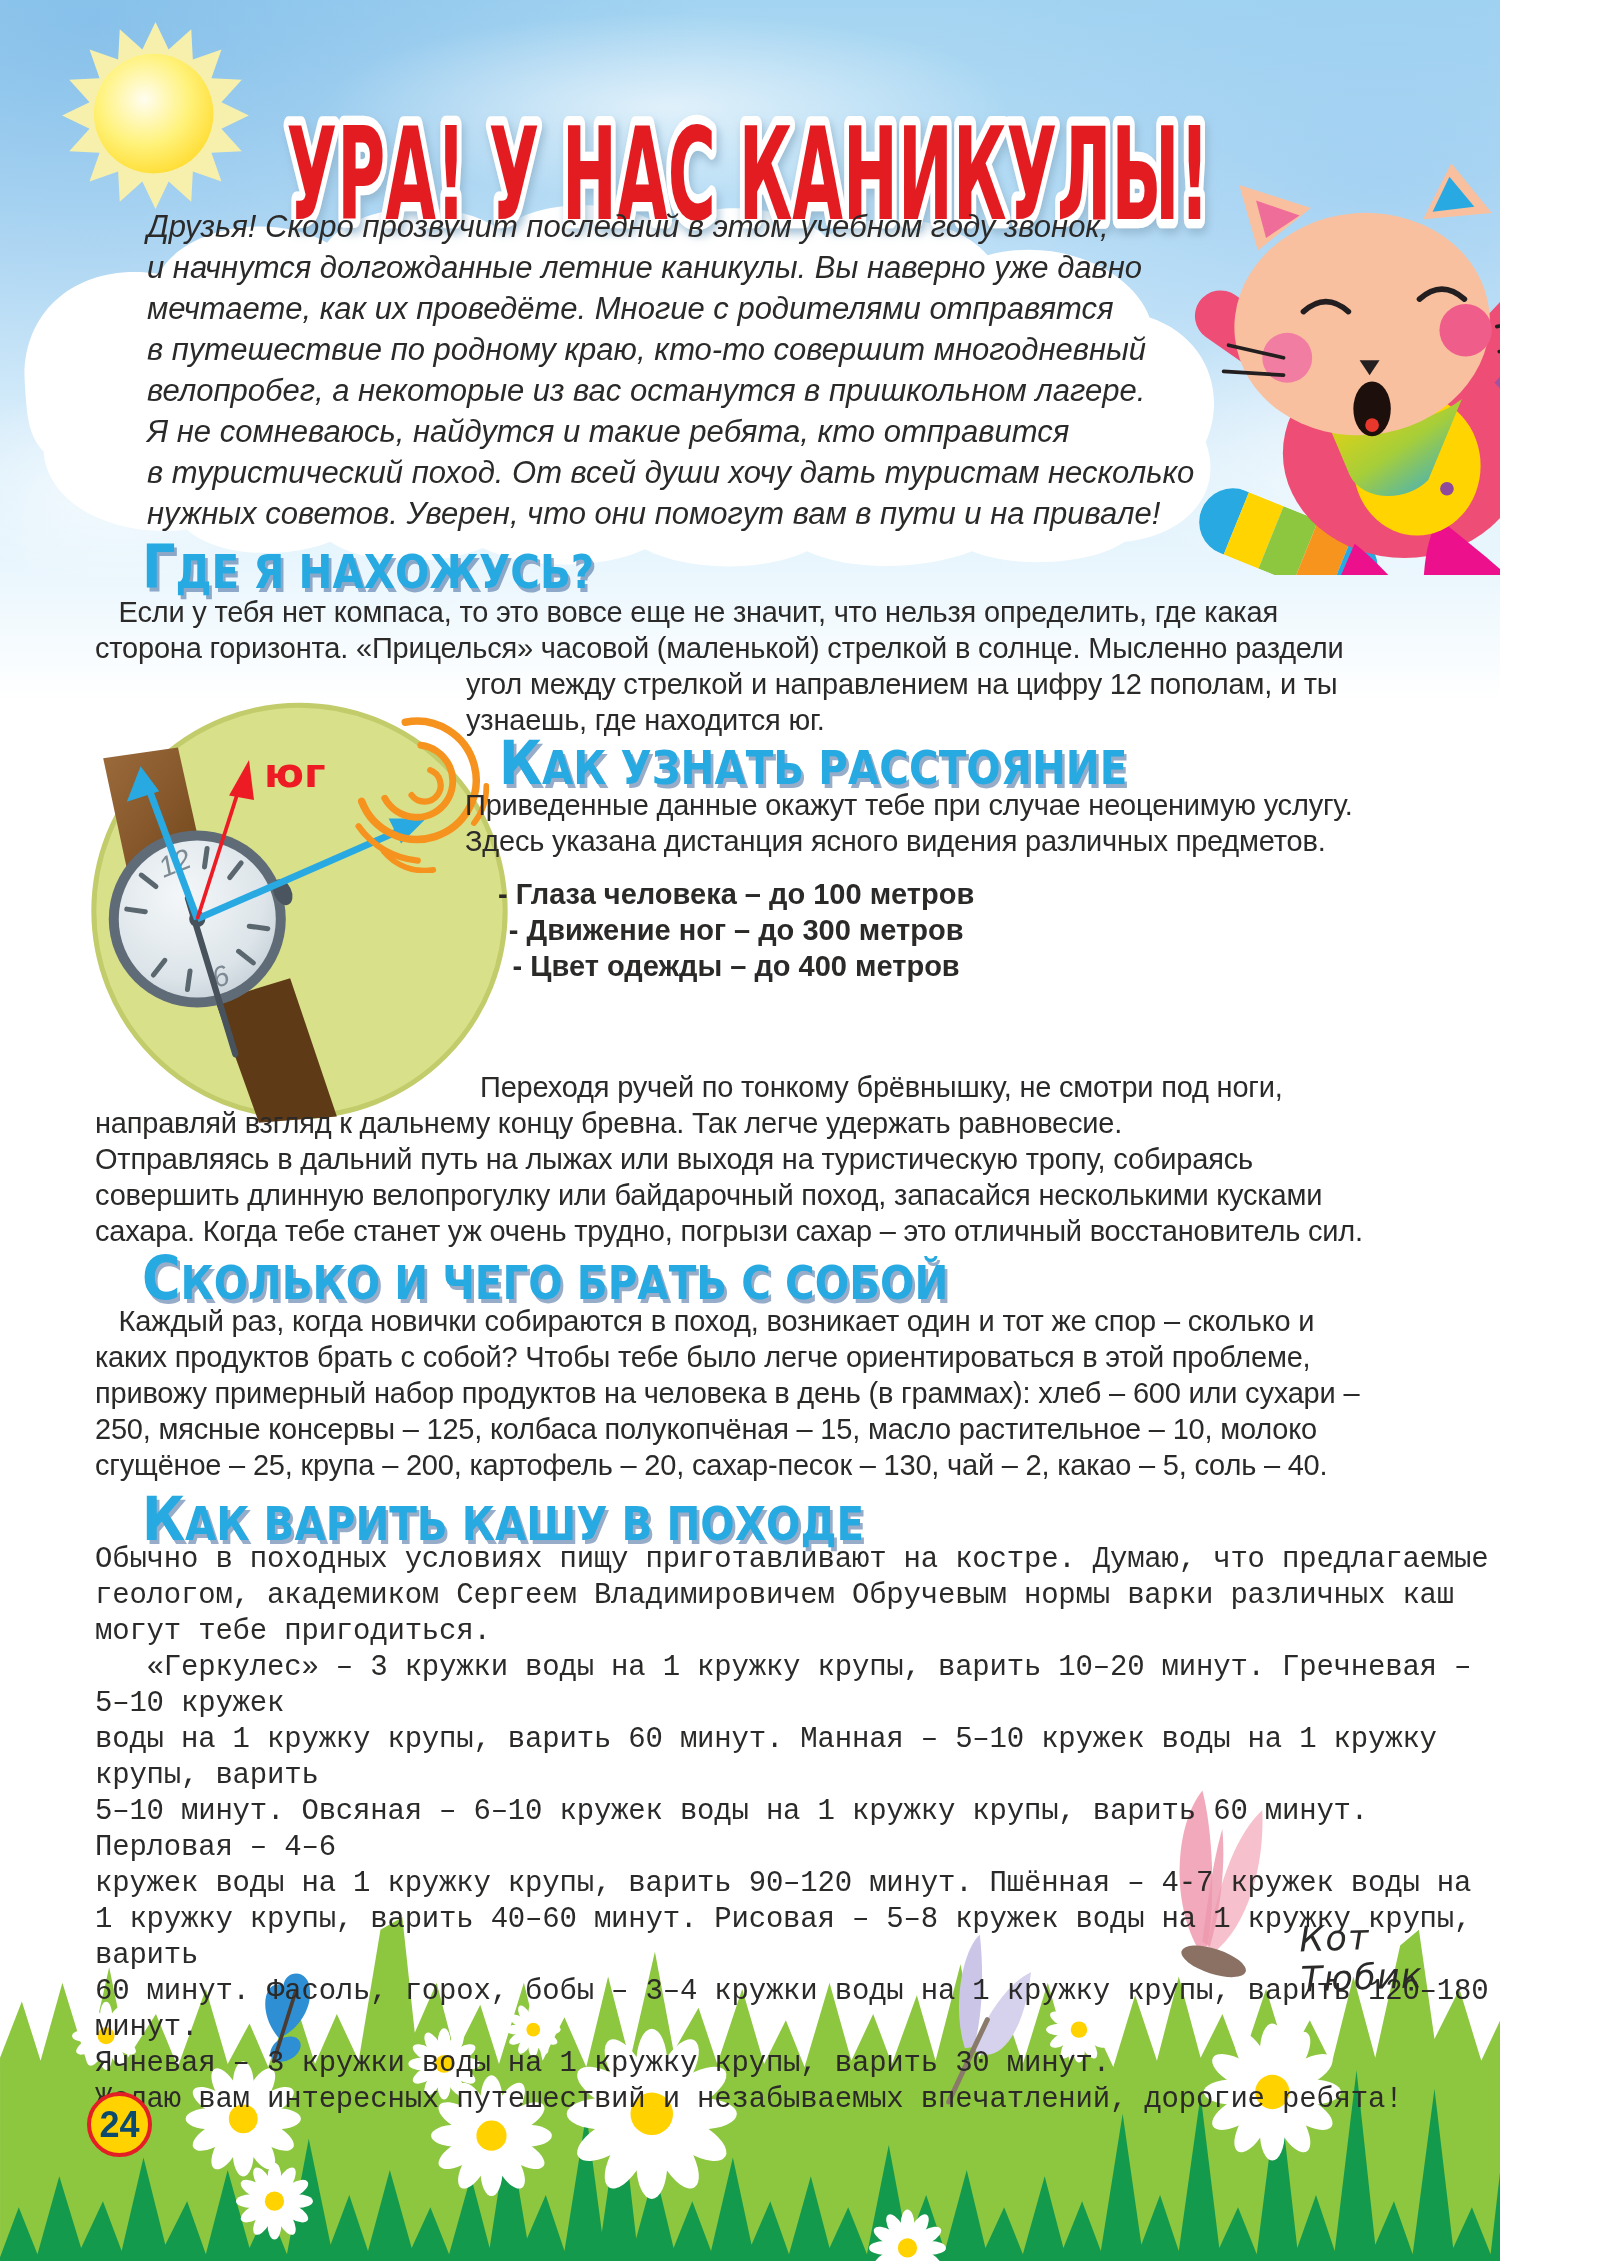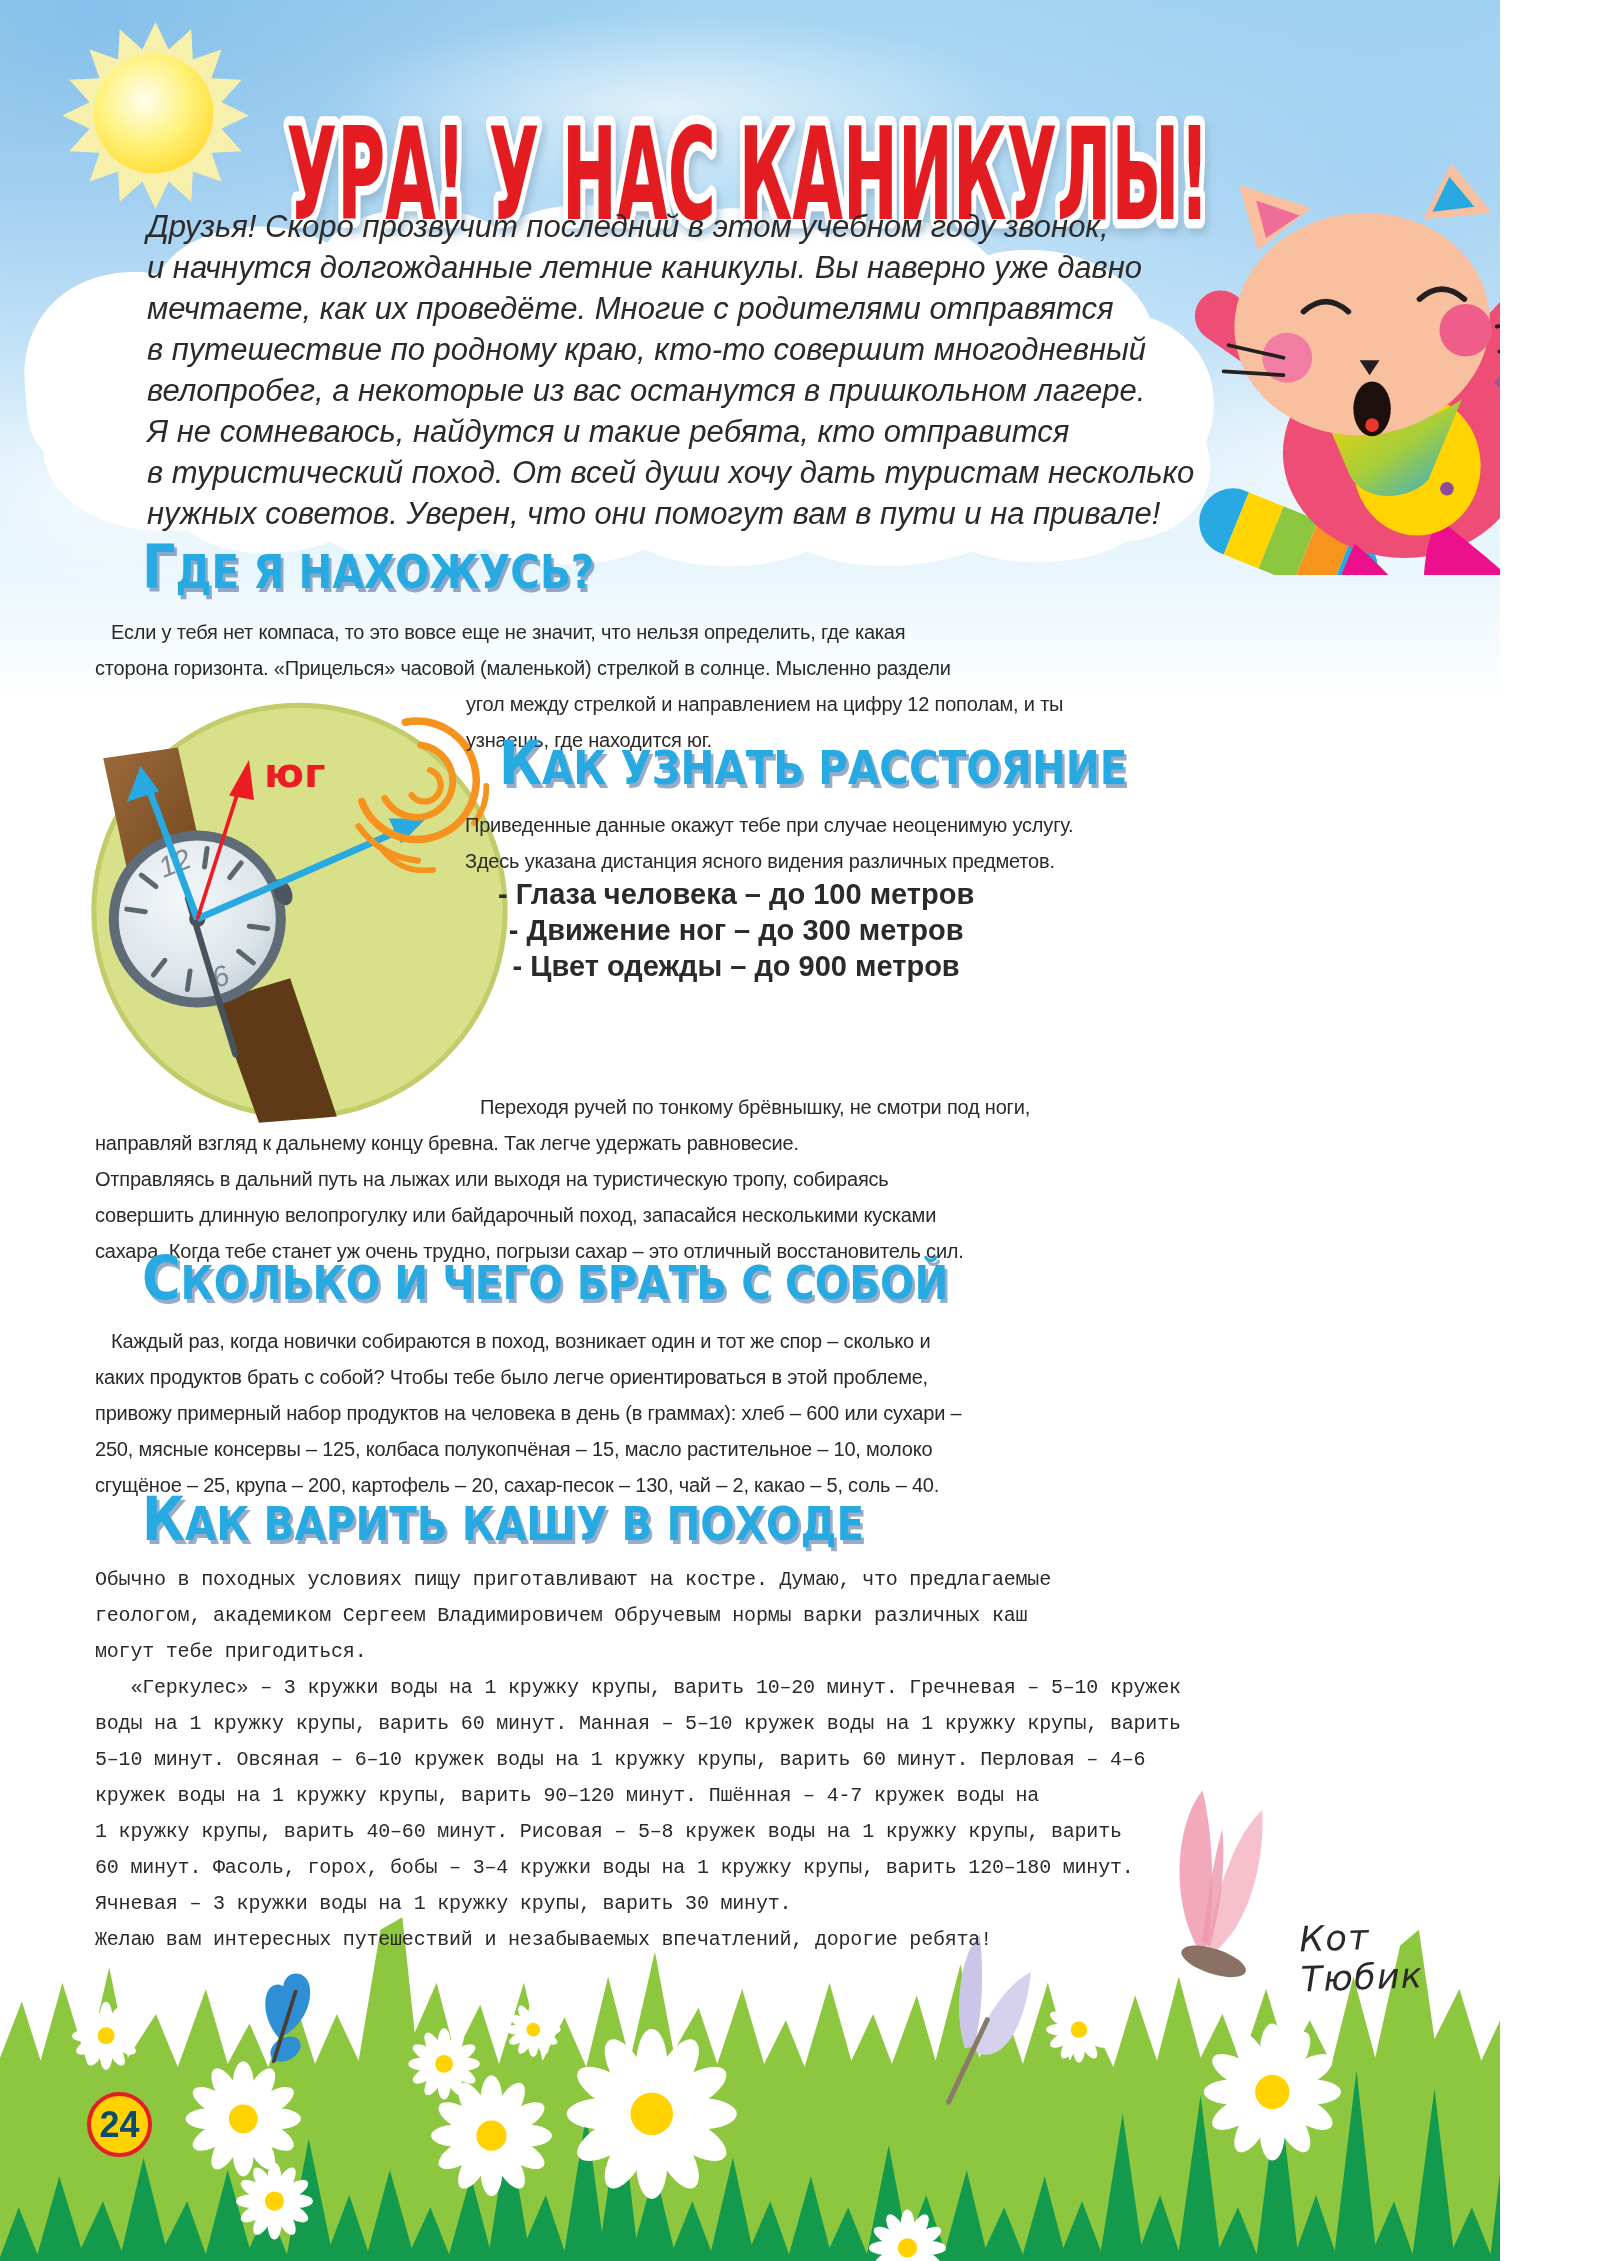--- a/index.html
+++ b/index.html
@@ -8,21 +8,21 @@
     background-image:
       radial-gradient(873px 561px at 6% 1%, rgba(110,175,228,.55), rgba(110,175,228,0) 70%),
       radial-gradient(748px 437px at 92% 8%, rgba(140,195,238,.45), rgba(140,195,238,0) 70%),
       linear-gradient(180deg,#a3d4f1 0%,#bbdff6 9%,#d4ebfa 18%,#e9f6fd 25%,#ffffff 31%,#ffffff 100%);
   }
   .abs{position:absolute;}
   .sky-blob{position:absolute;border-radius:50%;
     background:radial-gradient(closest-side,rgba(255,255,255,.95),rgba(255,255,255,0));}
   
   .intro{font-style:italic;font-size:31px;line-height:41px;color:#2b2a29;white-space:pre-line;z-index:6;}
-  .body-text{font-size:20px;line-height:36px;color:#2b2a29;white-space:pre-line;letter-spacing:-0.2px;z-index:6;margin-top:20px;}
+  .body-text{font-size:29px;line-height:36px;color:#2b2a29;white-space:pre-line;letter-spacing:-0.2px;z-index:6;}
   .bold-list{font-size:29px;line-height:36px;color:#2b2a29;font-weight:bold;z-index:6;text-align:center;}
   .sec-h{font-family:"DejaVu Sans",sans-serif;font-weight:800;font-size:46px;line-height:54px;
     color:#27a9e1;text-transform:uppercase;white-space:nowrap;
     transform:scaleX(.88);transform-origin:left top;
     text-shadow:3.1px 3.7px 0 rgba(25,72,135,.45);z-index:6;}
   .sec-h::first-letter{font-size:1.3em;}
   .signature{font-family:"DejaVu Sans",sans-serif;font-style:italic;font-weight:500;font-size:35px;
     color:#2b2a29;transform:rotate(-2deg);letter-spacing:1.2px;z-index:6;}
   .badge{width:57px;height:57px;border-radius:50%;background:#ffd200;border:4.4px solid #e31e24;
     display:flex;align-items:center;justify-content:center;color:#0c4a6e;font-weight:800;
@@ -181,21 +181,21 @@
       <path stroke-width="9" d="M225,120 A90,90 0 0 1 205,180"></path>
     </g>
   </svg>
 
   <div class="abs sec-h" style="left:499px;top:736px;">Как узнать расстояние</div>
   <div class="abs body-text" style="left:465px;top:787px;">Приведенные данные окажут тебе при случае неоценимую услугу.
 Здесь указана дистанция ясного видения различных предметов.</div>
   <div class="abs bold-list" style="left:498px;top:876px;">
     <div>- Глаза человека – до 100 метров</div>
     <div>- Движение ног – до 300 метров</div>
-    <div>- Цвет одежды – до 900 метров</div>
+    <div>- Цвет одежды – до 400 метров</div>
   </div>
   <div class="abs body-text" style="left:95px;top:1069px;text-indent:385px;">Переходя ручей по тонкому брёвнышку, не смотри под ноги,
 направляй взгляд к дальнему концу бревна. Так легче удержать равновесие.
 Отправляясь в дальний путь на лыжах или выходя на туристическую тропу, собираясь
 совершить длинную велопрогулку или байдарочный поход, запасайся несколькими кусками
 сахара. Когда тебе станет уж очень трудно, погрызи сахар – это отличный восстановитель сил.</div>
 
   <div class="abs sec-h" style="left:142px;top:1251px;">Сколько и чего брать с собой</div>
   <div class="abs body-text" style="left:95px;top:1303px;">&nbsp;&nbsp;&nbsp;Каждый раз, когда новички собираются в поход, возникает один и тот же спор – сколько и
 каких продуктов брать с собой? Чтобы тебе было легче ориентироваться в этой проблеме,

